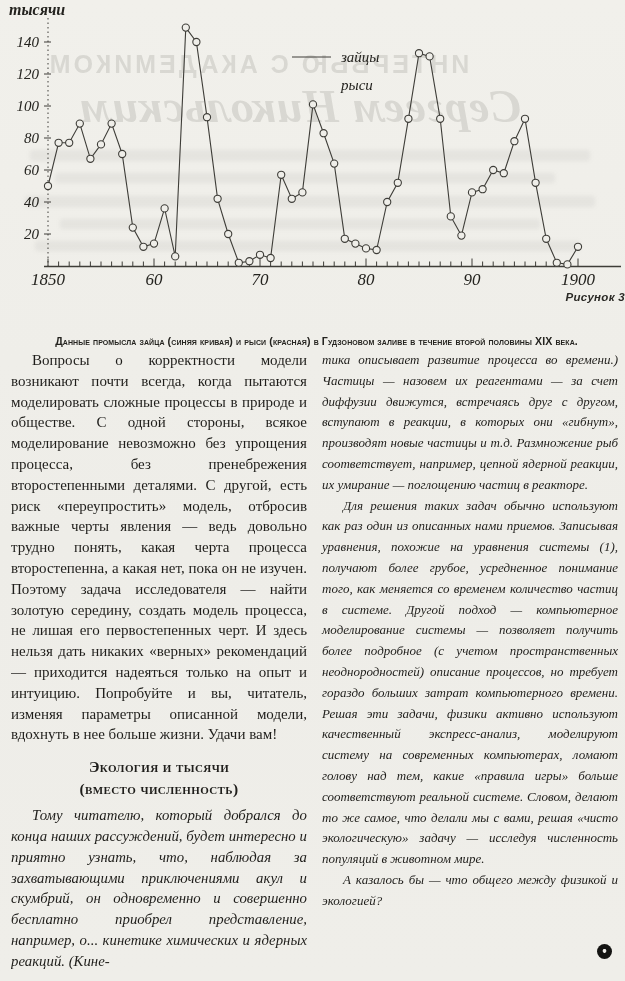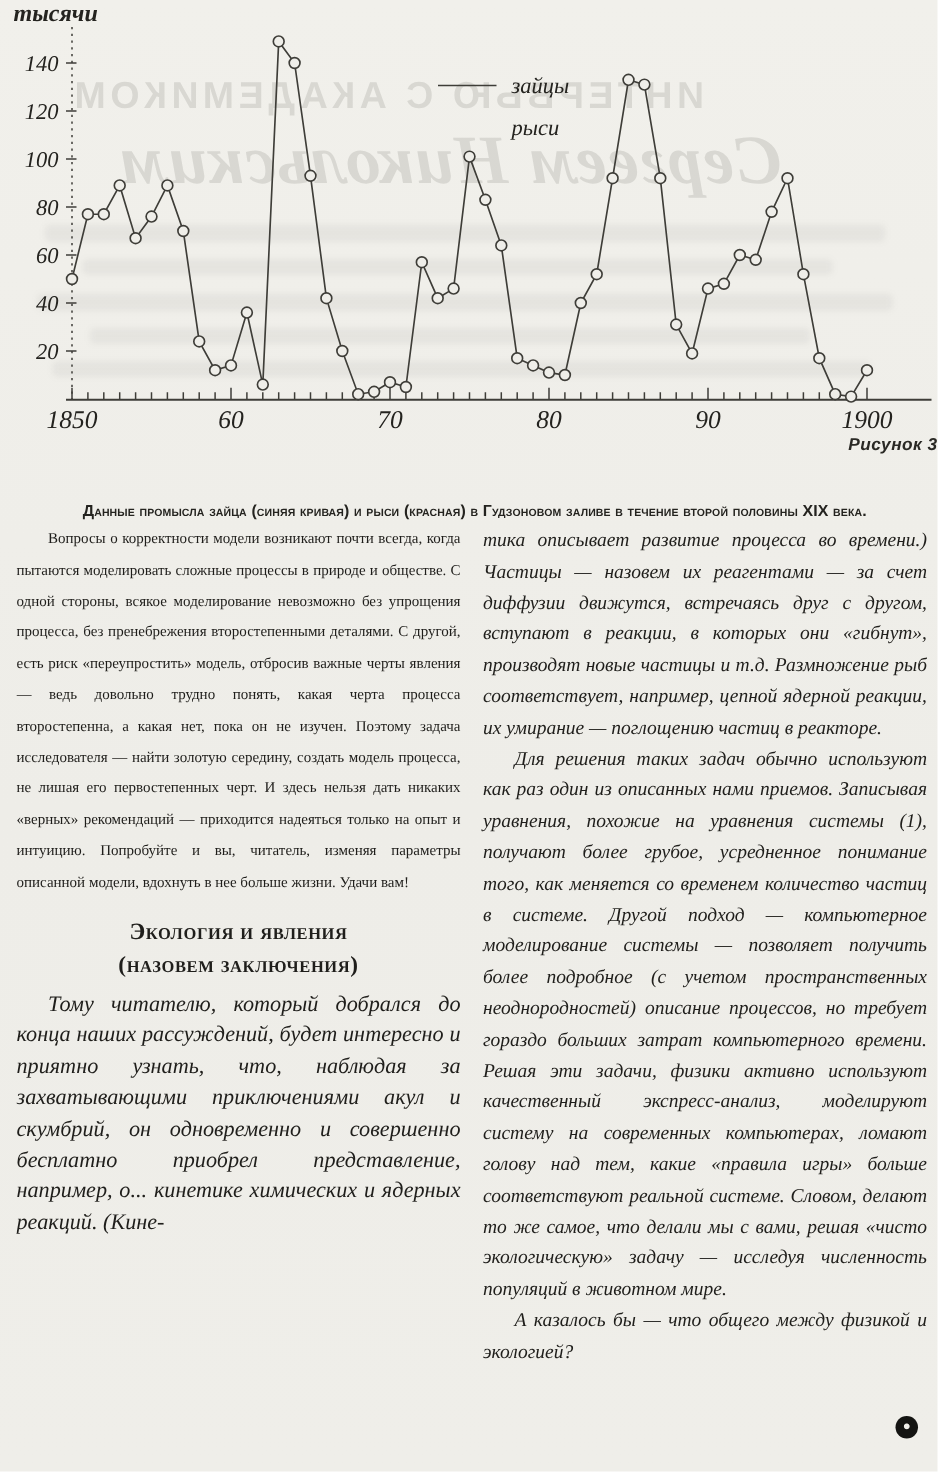--- a/index.html
+++ b/index.html
@@ -16,21 +16,21 @@
   #chart-svg{position:absolute;top:0;left:0;}
   .axis-num{font:italic 15px "Liberation Serif",serif;fill:#24231f;}
   .axis-year{font:italic 17px "Liberation Serif",serif;fill:#24231f;}
   .legend-text{font:italic 15px "Liberation Serif",serif;fill:#24231f;}
   .fig-label{position:absolute;top:291px;left:185px;width:440px;text-align:right;
     font:italic 700 11.5px "Liberation Sans",sans-serif;color:#2a2925;letter-spacing:.3px;}
   .fig-caption{position:absolute;top:306px;left:12px;right:4px;text-align:center;white-space:nowrap;
     font:700 10.6px "Liberation Sans",sans-serif;font-variant-caps:small-caps;letter-spacing:.1px;color:#24231f;margin-top:29px;}
   .cols{position:absolute;top:350px;left:11px;right:7px;height:628px;display:flex;gap:15px;overflow:hidden;}
   .col{width:296px;flex:0 0 296px;text-align:justify;}
-  .col p{margin:0;font-size:10px;line-height:20.8px;}
+  .col p{margin:0;font-size:15px;line-height:20.8px;}
   .indent{text-indent:21px;}
   .col-right p{font-style:italic;font-size:13px;}
   .col-left .ital{font-style:italic;font-size:14.8px;font-family:Liberation Serif, serif;}
   .heading{margin:11px 0 5px 0;text-align:center;font-weight:700;font-variant-caps:small-caps;
     font-size:15.5px;line-height:22px;letter-spacing:.4px;}
   .heading div{white-space:nowrap;}
   .end-dot{position:absolute;left:597px;top:944px;width:15px;height:15px;border-radius:50%;
     background:radial-gradient(circle at 50% 46%, #efeee9 0 1.6px, #141412 2.2px);}
 </style>
 </head>
@@ -175,22 +175,22 @@
     <circle cx="567.4" cy="264.4" r="3.6" fill="#efeee9" stroke="#3e3d38" stroke-width="1.1"></circle>
     <circle cx="578" cy="246.8" r="3.6" fill="#efeee9" stroke="#3e3d38" stroke-width="1.1"></circle>
   </svg>
 <div class="fig-label">Рисунок 3</div>
 <div class="fig-caption">Данные промысла зайца (синяя кривая) и рыси (красная) в Гудзоновом заливе в течение второй половины XIX века.</div>
 
 <div class="cols">
   <div class="col col-left">
     <p class="indent">Вопросы о корректности модели возникают почти всегда, когда пытаются моделировать сложные процессы в природе и обществе. С одной стороны, всякое моделирование невозможно без упрощения процесса, без пренебрежения второстепенными деталями. С другой, есть риск «переупростить» модель, отбросив важные черты явления — ведь довольно трудно понять, какая черта процесса второстепенна, а какая нет, пока он не изучен. Поэтому задача исследователя — найти золотую середину, создать модель процесса, не лишая его первостепенных черт. И здесь нельзя дать никаких «верных» рекомендаций — приходится надеяться только на опыт и интуицию. Попробуйте и вы, читатель, изменяя параметры описанной модели, вдохнуть в нее больше жизни. Удачи вам!</p>
     <div class="heading">
-      <div>Экология и явления</div>
-      <div>(назовем заключения)</div>
+      <div>Экология и тысячи</div>
+      <div>(вместо численность)</div>
     </div>
     <p class="indent ital">Тому читателю, который добрался до конца наших рассуждений, будет интересно и приятно узнать, что, наблюдая за захватывающими приключениями акул и скумбрий, он одновременно и совершенно бесплатно приобрел представление, например, о... кинетике химических и ядерных реакций. (Кине-</p>
   </div>
   <div class="col col-right">
     <p>тика описывает развитие процесса во времени.) Частицы — назовем их реагентами — за счет диффузии движутся, встречаясь друг с другом, вступают в реакции, в которых они «гибнут», производят новые частицы и т.д. Размножение рыб соответствует, например, цепной ядерной реакции, их умирание — поглощению частиц в реакторе.</p>
     <p class="indent">Для решения таких задач обычно используют как раз один из описанных нами приемов. Записывая уравнения, похожие на уравнения системы (1), получают более грубое, усредненное понимание того, как меняется со временем количество частиц в системе. Другой подход — компьютерное моделирование системы — позволяет получить более подробное (с учетом пространственных неоднородностей) описание процессов, но требует гораздо больших затрат компьютерного времени. Решая эти задачи, физики активно используют качественный экспресс-анализ, моделируют систему на современных компьютерах, ломают голову над тем, какие «правила игры» больше соответствуют реальной системе. Словом, делают то же самое, что делали мы с вами, решая «чисто экологическую» задачу — исследуя численность популяций в животном мире.</p>
     <p class="indent">А казалось бы — что общего между физикой и экологией?</p>
   </div>
 </div>
 <div class="end-dot"></div>

